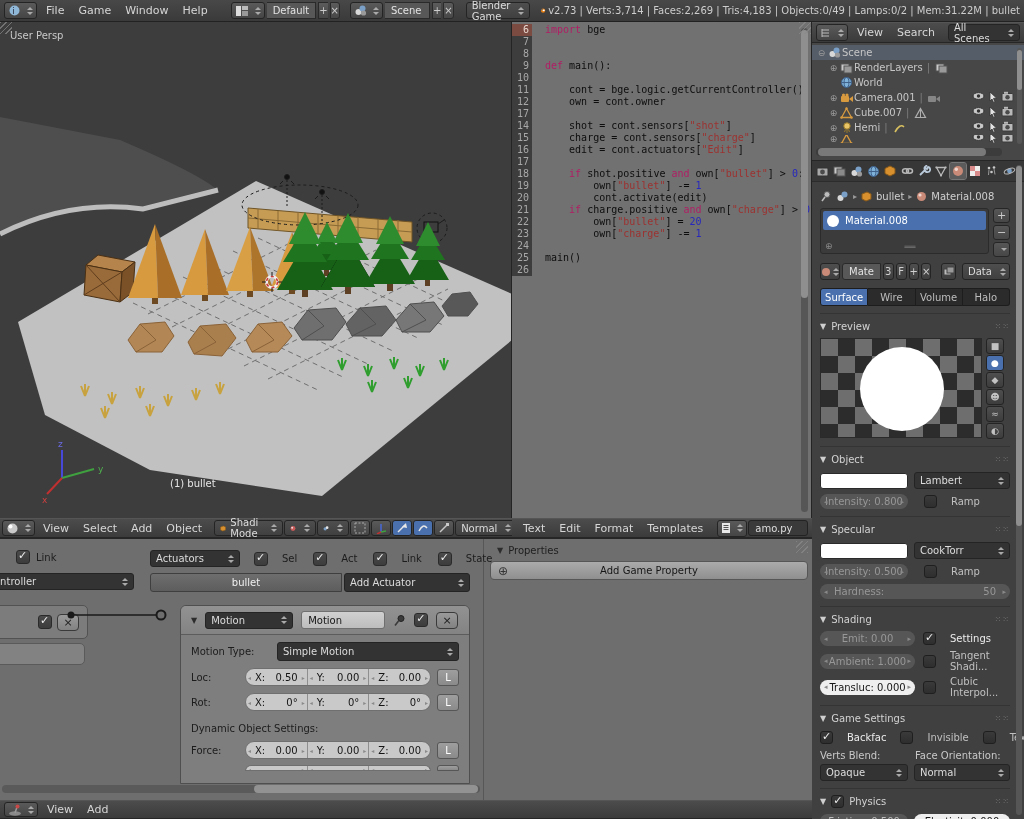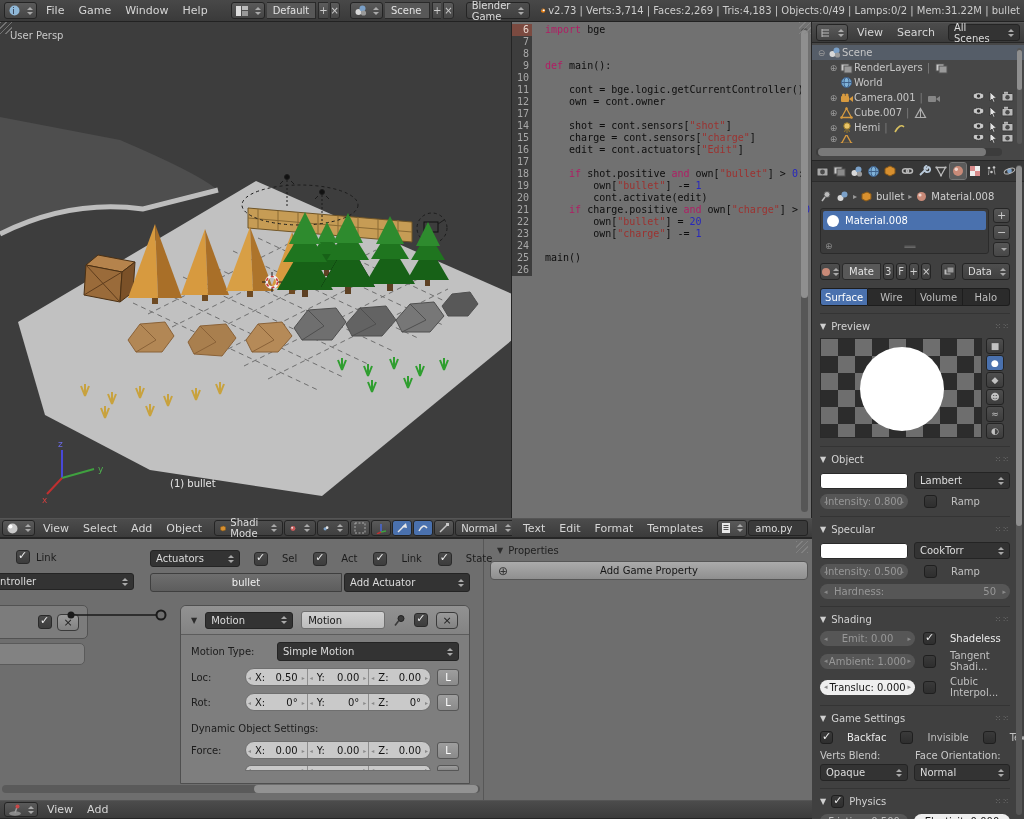--- a/index.html
+++ b/index.html
@@ -990,21 +990,21 @@
         <div class="psec-h">
           <span class="tri">▼</span>
             <span>Shading</span>
             <span class="gripdots">⁙⁙</span>
         </div>
         <div id="shading-rows">
             <div class="srow">
               <span class="slider gray">Emit:          0.00</span>
               <span class="chklab lit">
                 <span class="chk on"></span>
-                <span>Shadeless</span>
+                <span>Settings</span>
               </span>
             </div>
             <div class="srow">
               <span class="slider gray">Ambient: 1.000</span>
               <span class="chklab">
                 <span class="chk"></span>
                 <span>Tangent Shadi...</span>
               </span>
             </div>
             <div class="srow">

